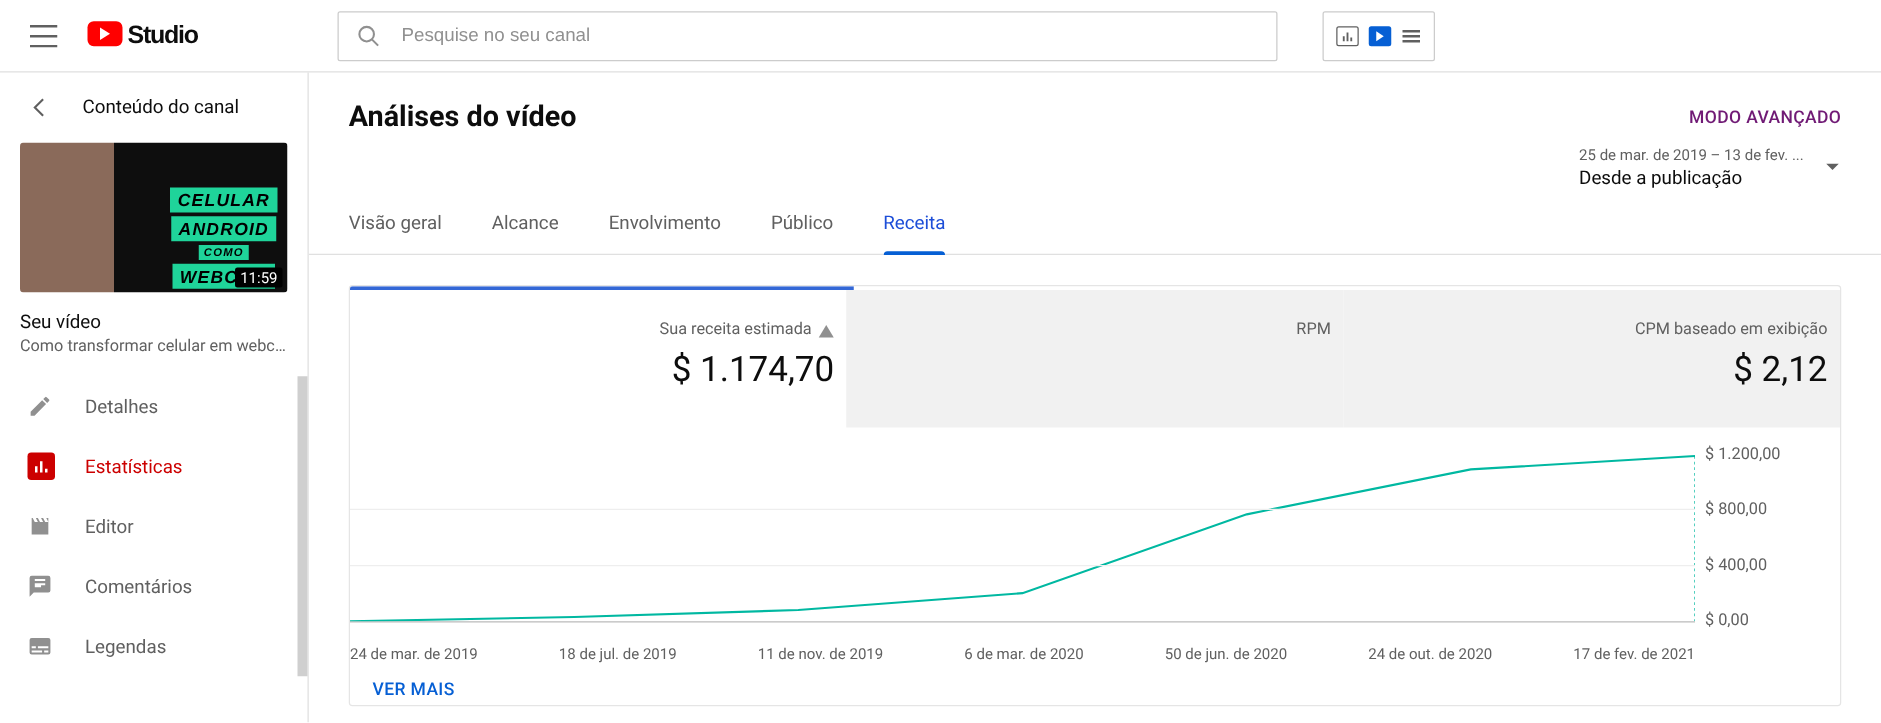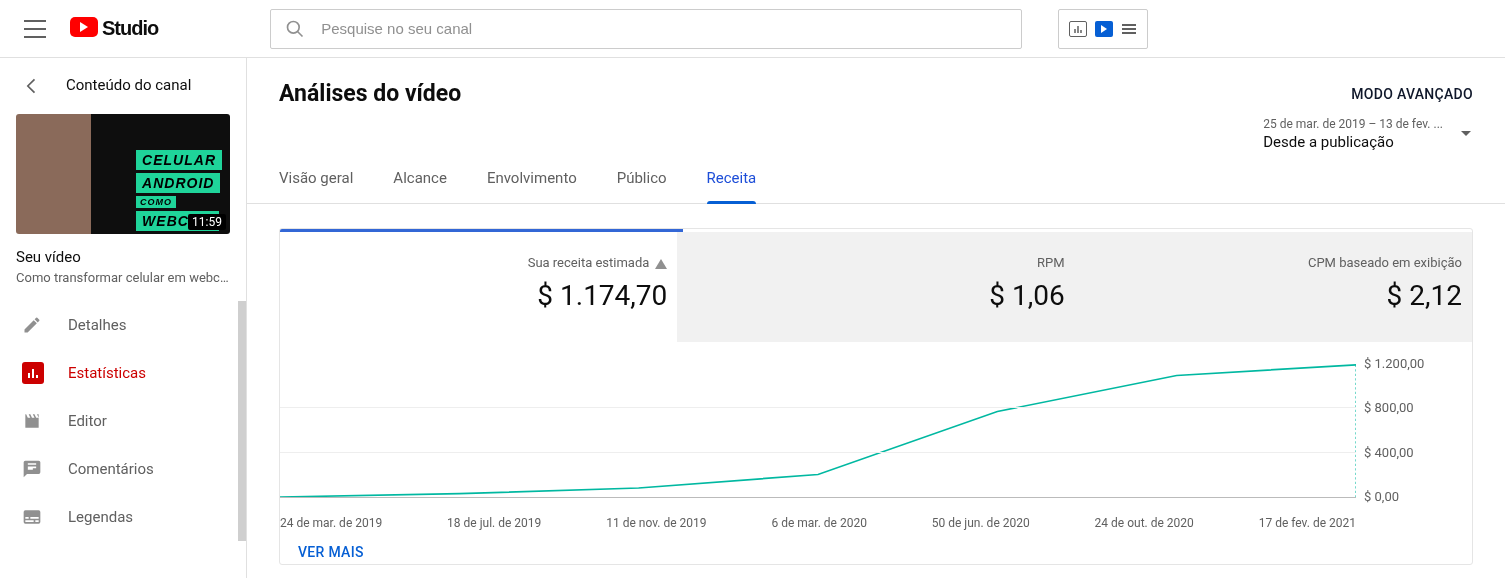--- a/index.html
+++ b/index.html
@@ -25,42 +25,42 @@
 
   .body-row { display:flex; height: 520px; }
 
   
   .sidebar { width: 246px; flex-shrink:0; display:flex; flex-direction:column; }
   .channel-back { display:flex; gap:24px; padding: 18px 16px 18px 22px; }
   .channel-back .lbl { font-size:15px; color:#0d0d0d; }
   .thumb-wrap { padding: 0 16px; }
   .thumb { width:214px; height:120px; border-radius:3px; background:#111 center/cover; position:relative; overflow:hidden; display:flex; align-items:center; justify-content:center; }
   .thumb-inner { width:100%; height:100%; background:linear-gradient(90deg, #8a6a5a 0 35%, #0e0e0e 35% 100%); display:flex; align-items:center; justify-content:flex-end; padding-right:8px; }
-  .thumb-badges { display:flex; flex-direction:column; gap:3px; align-items:flex-start;margin-top:32px; }
+  .thumb-badges { display:flex; flex-direction:column; gap:3px; align-items:center;margin-top:32px; }
   .badge { font-family: Arial, sans-serif; font-weight:900; font-style:italic; padding:2px 6px; font-size:14px; letter-spacing:1px; }
   .bg-teal { background:#1fd49a; color:#000; }
   .bg-dark { background:#1fd49a; color:#000; font-size:9px; padding:1px 4px; }
   .thumb-duration { position:absolute; right:4px; bottom:4px; background:#000; color:#fff; font-size:12px; padding:1px 4px; border-radius:2px; }
   .video-meta { padding: 14px 16px 10px; }
   .video-meta .t1 { font-size:15px; color:#0d0d0d; margin-bottom:4px; }
   .video-meta .t2 { font-size:13px; color:#606060; white-space:nowrap; overflow:hidden; text-overflow:ellipsis; }
   .side-nav { margin-top:6px; position:relative; }
   .side-nav::after { content:""; position:absolute; right:0; top:0; bottom:0; width:8px; background:#cfcfcf; }
   .side-item { display:flex; align-items:center; gap:24px; height:48px; padding-left:22px; cursor:pointer; color:#606060; }
   .side-item .sicon { width:22px; height:22px; color:#909090; display:flex; align-items:center; }
   .side-item .slabel { font-size:15px; }
   .side-item.active { color:#c00; }
   .side-item.active .sicon { background:#c00; color:#fff; border-radius:3px; justify-content:center; }
   .side-item.active .slabel { color:#c00; font-weight:400; }
 
   
   .main { flex:1; border-left:1px solid #e0e0e0; overflow:hidden; display:flex; flex-direction:column; }
   .page-head { display:flex; align-items:center; justify-content:space-between; padding: 22px 32px 0 32px; }
   .page-title { font-size:23px; color:#0d0d0d; }
-  .adv-link { color:#0f172a; font-size:14px; font-weight:500; letter-spacing:0.3px; cursor:pointer; }
+  .adv-link { color:#701a75; font-size:14px; font-weight:500; letter-spacing:0.3px; cursor:pointer; }
   .period-row { display:flex; justify-content:flex-end; padding: 10px 32px 0; }
   .period { text-align:left; position:relative; padding-right:30px; cursor:pointer; }
   .period .range { font-size:12px; color:#606060; margin-bottom:2px; white-space:nowrap; }
   .period .since { font-size:15px; color:#0d0d0d; }
   .period .caret { position:absolute; top:14px; right:2px; width:0;height:0; border-left:5px solid transparent; border-right:5px solid transparent; border-top:5px solid #606060; }
   .tabs { display:flex; gap:40px; padding: 0 32px; border-bottom:1px solid #e0e0e0; margin-top: 2px; }
   .tab { padding: 16px 0; font-size:15px; color:#606060; cursor:pointer; position:relative; }
   .tab.active { color:#1d4ed8; }
   .tab.active::after { content:""; position:absolute; left:0; right:0; bottom:-1px; height:3px; background:#065fd4; border-radius:3px 3px 0 0; }
   .tab:not(.active) { color:#606060; }
@@ -222,21 +222,20 @@
             <div class="kpi-label">
               <span>Sua receita estimada</span>
               <span class="warn-icon"></span>
             </div>
             <div class="kpi-value">$ 1.174,70</div>
           </div>
           <div class="kpi-cell off">
             <div class="kpi-label">
                 <span>RPM</span>
               </div>
-            <div class="kpi-value">$ 1,06</div>
           </div>
           <div class="kpi-cell off">
             <div class="kpi-label">
                 <span>CPM baseado em exibição</span>
               </div>
             <div class="kpi-value">$ 2,12</div>
           </div>
         </div>
 
         <div class="chart-wrap">

